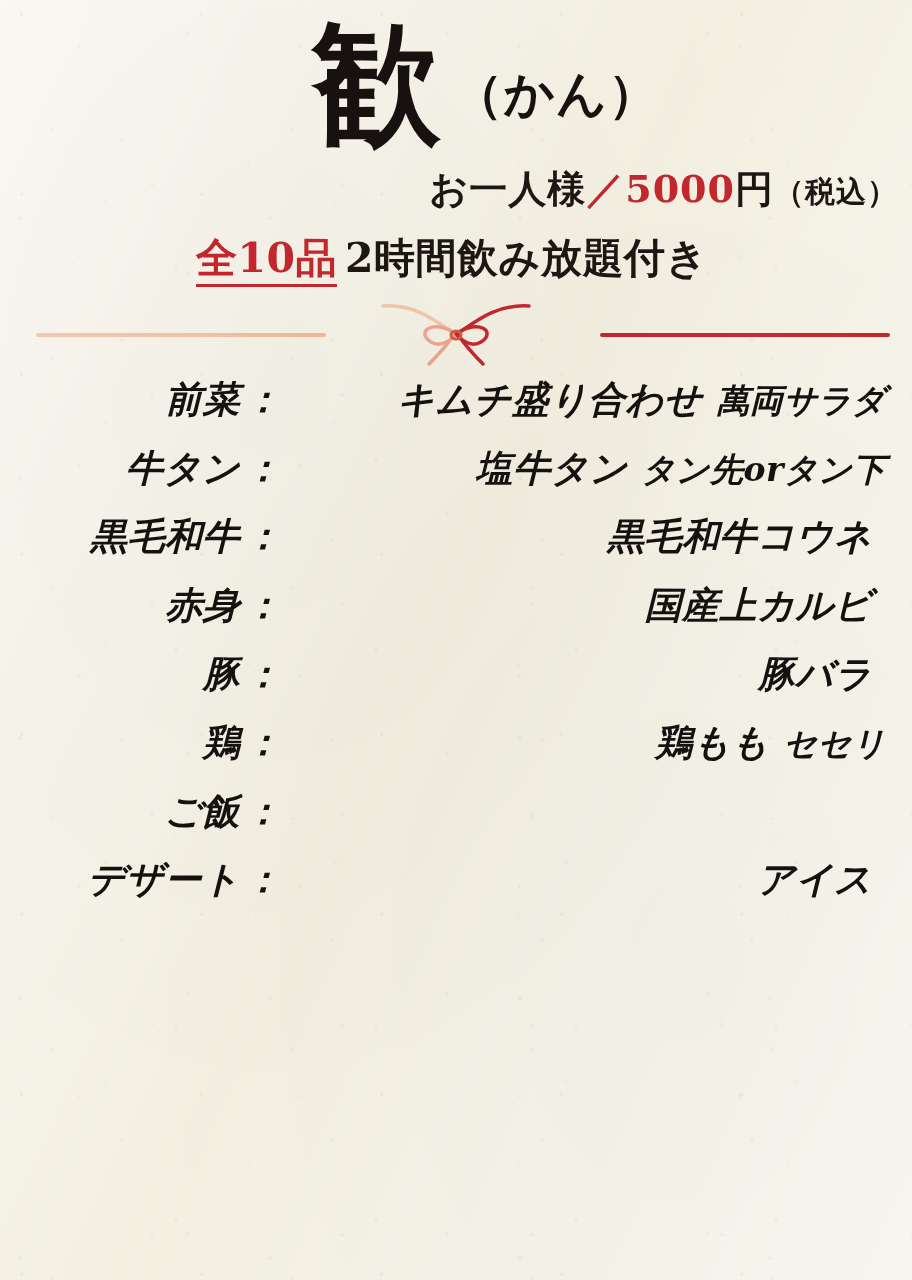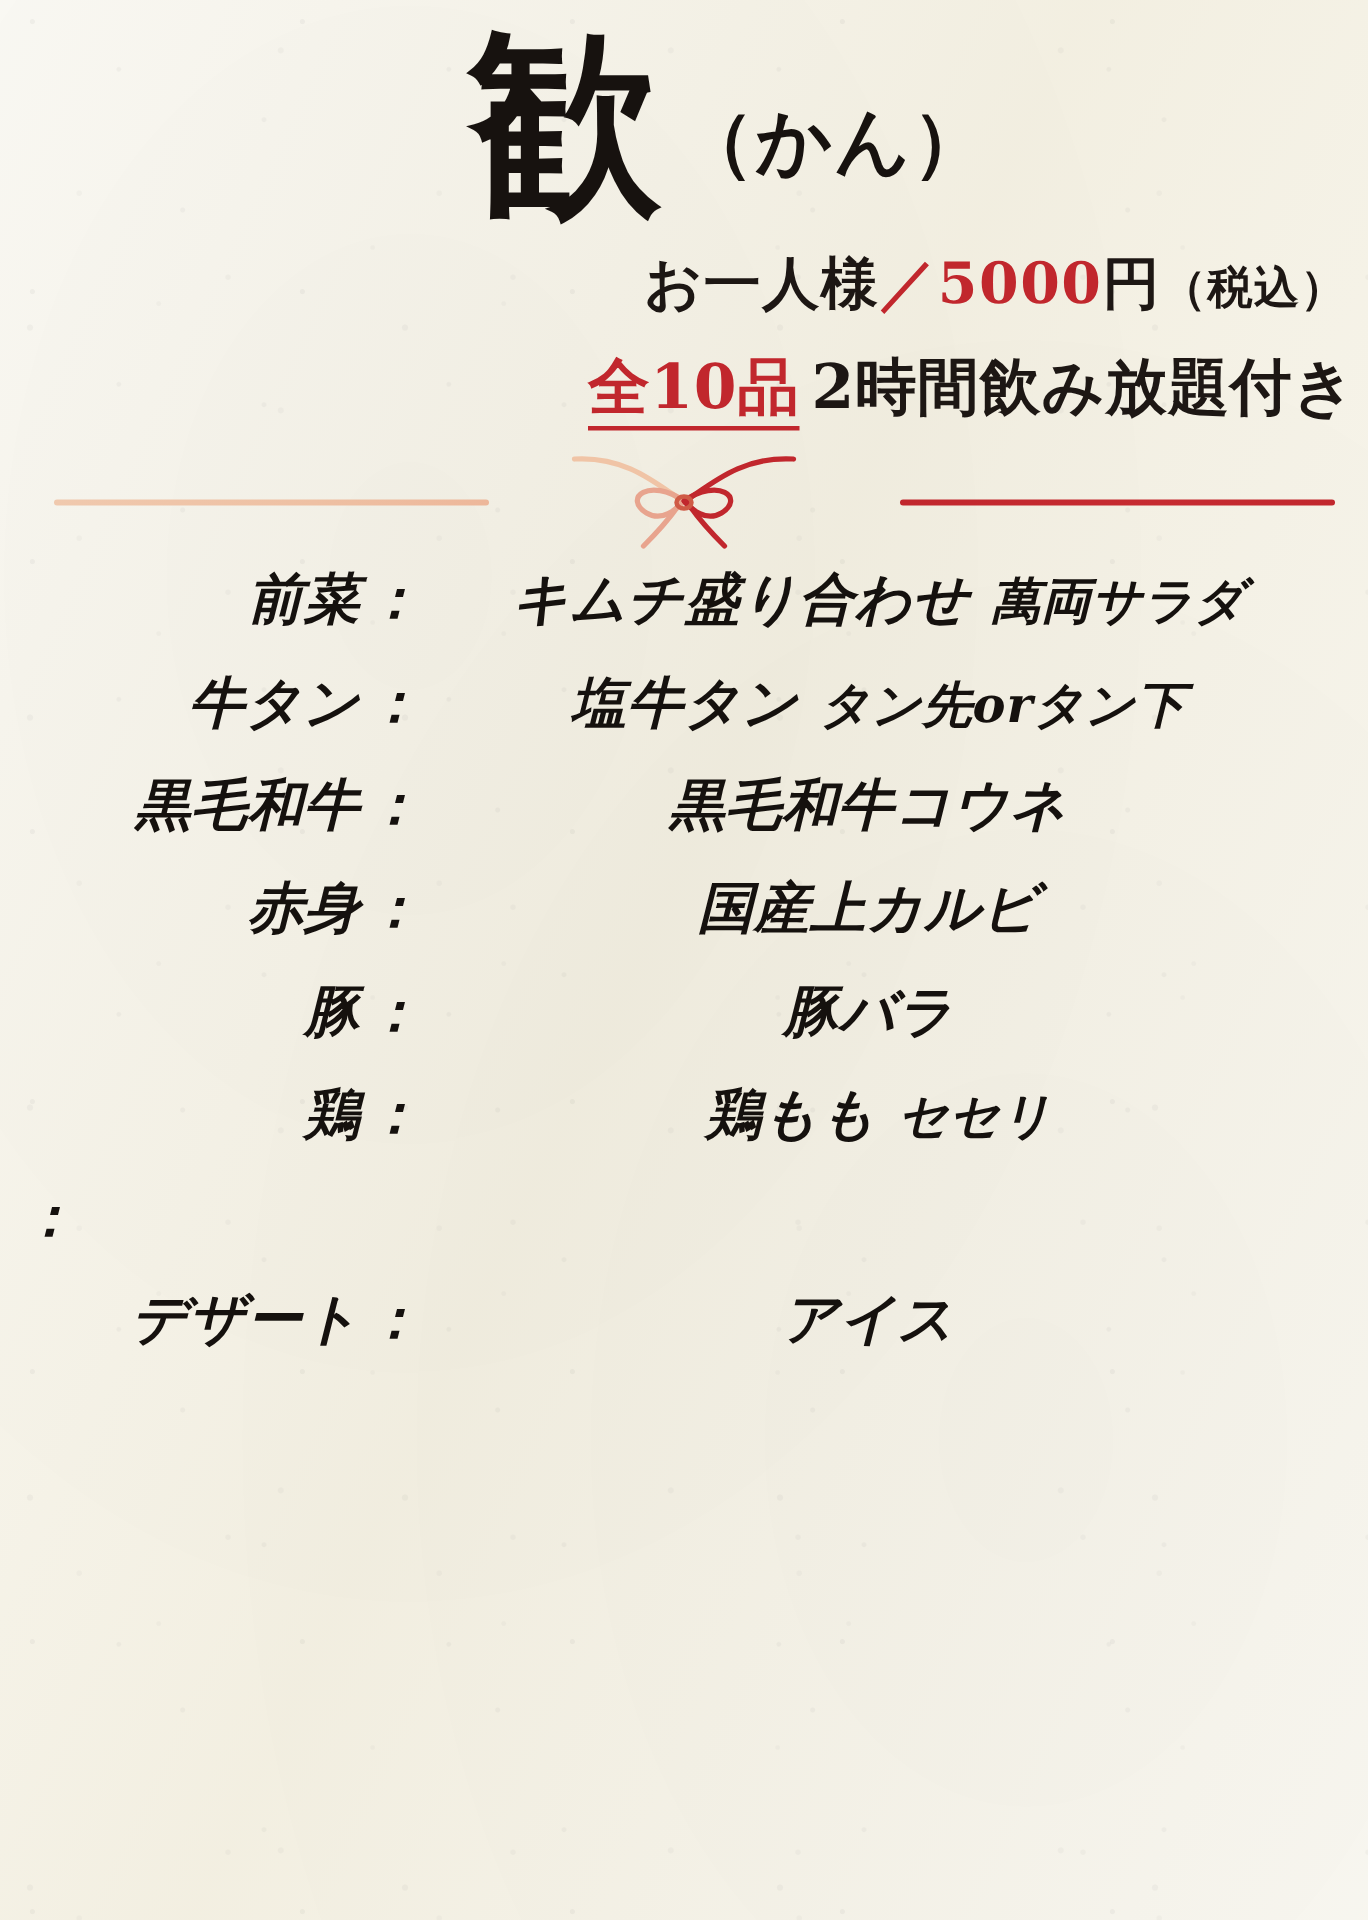--- a/index.html
+++ b/index.html
@@ -97,21 +97,20 @@
   }
   .price-line .accent {
     color: #c1272d;
   }
   .price-line .tax {
     font-size: 30px;
   }
 
   .course-line {
     margin-top: 16px;
-    text-align: right;
     padding-right: 8px;
     font-size: 41px;
     font-weight: 700;
     color: #1d1714;
     letter-spacing: 0.5px;
     white-space: nowrap;
   }
   .course-line .count {
     color: #c1272d;
     border-bottom: 3px solid #c1272d;
@@ -170,21 +169,21 @@
     text-align: right;
     width: 230px;
     flex: 0 0 230px;
   }
   .menu-row .colon {
     flex: 0 0 auto;
     padding: 0 4px;
   }
   .menu-row .items {
     flex: 1 1 auto;
-    text-align: center;
+    text-align: right;
   }
   .menu-row .items .sub {
     font-size: 33px;
     margin-left: 14px;
   }
 </style>
 </head>
 <body>
 
 <div class="paper"></div>
@@ -256,20 +255,21 @@
       <span class="items"><span>豚バラ</span><span class="sub"></span></span>
     </div>
 
     <div class="menu-row">
       <span class="label">鶏</span>
       <span class="colon">：</span>
       <span class="items"><span>鶏もも</span><span class="sub">セセリ</span></span>
     </div>
 
     <div class="menu-row">
+      <span class="label">ご飯</span>
       <span class="colon">：</span>
     </div>
 
     <div class="menu-row">
       <span class="label">デザート</span>
       <span class="colon">：</span>
       <span class="items"><span>アイス</span><span class="sub"></span></span>
     </div>
 
   </div>

